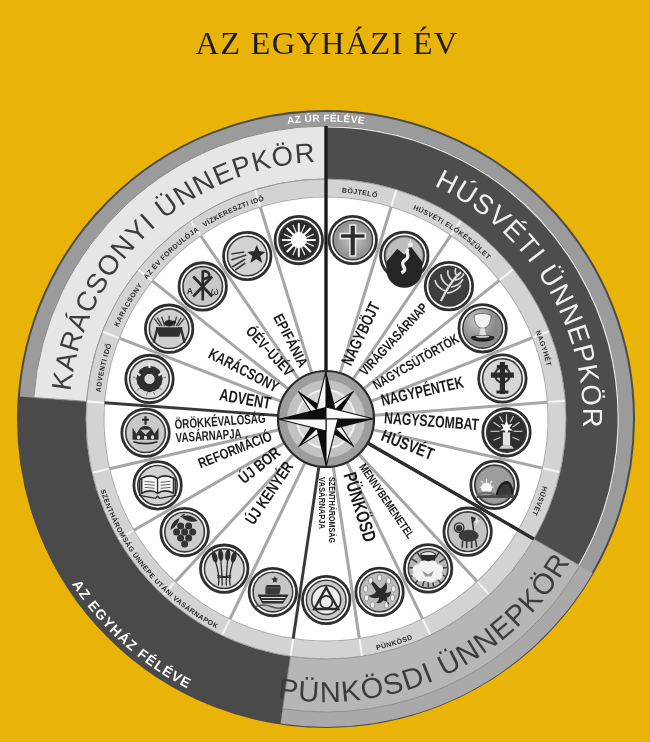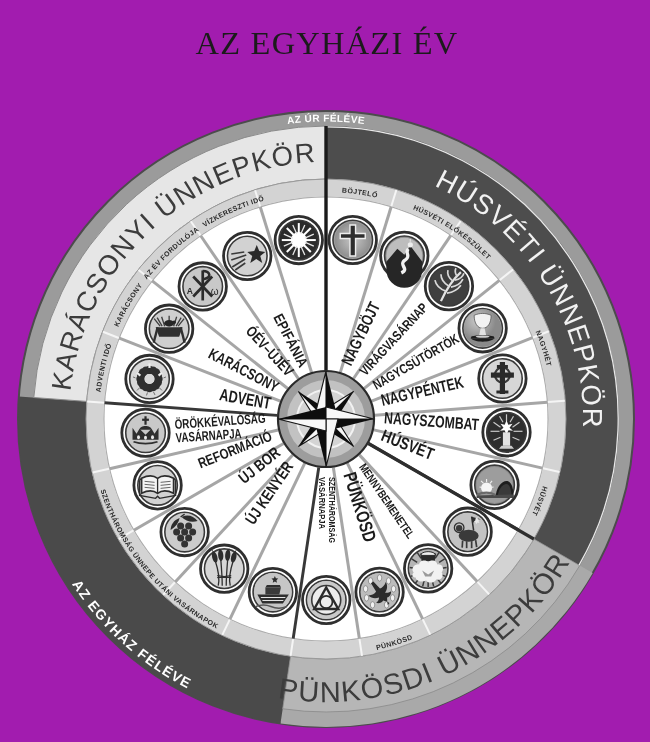--- a/index.html
+++ b/index.html
@@ -1,15 +1,15 @@
 <!DOCTYPE html>
 <html><head><meta charset="utf-8">
 <style>
 html,body{margin:0;padding:0;background:#ffffff;}
-#page{width:650px;height:742px;position:relative;background:#a21caf;overflow:hidden;}
+#page{width:650px;height:742px;position:relative;background:#eab308;overflow:hidden;}
 text{font-family:"Liberation Sans",sans-serif;}
 .title{font-family:"Liberation Serif",serif;}
 </style></head><body>
 <div id="page">
 <svg width="650" height="742" viewBox="0 0 650 742">
 <defs>
 <path id="arcUrFeleve" d="M 134.77 191.10 A 297.50 297.50 0 0 1 517.23 191.10" fill="none"></path>
 <path id="arcKaracsonyi" d="M 74.62 472.43 A 257.00 257.00 0 0 1 396.84 171.96" fill="none"></path>
 <path id="arcHusveti" d="M 326.00 162.00 A 257.00 257.00 0 0 1 554.99 535.68" fill="none"></path>
 <path id="arcPunkosdi" d="M 163.68 650.82 A 283.00 283.00 0 0 0 607.92 443.67" fill="none"></path>

